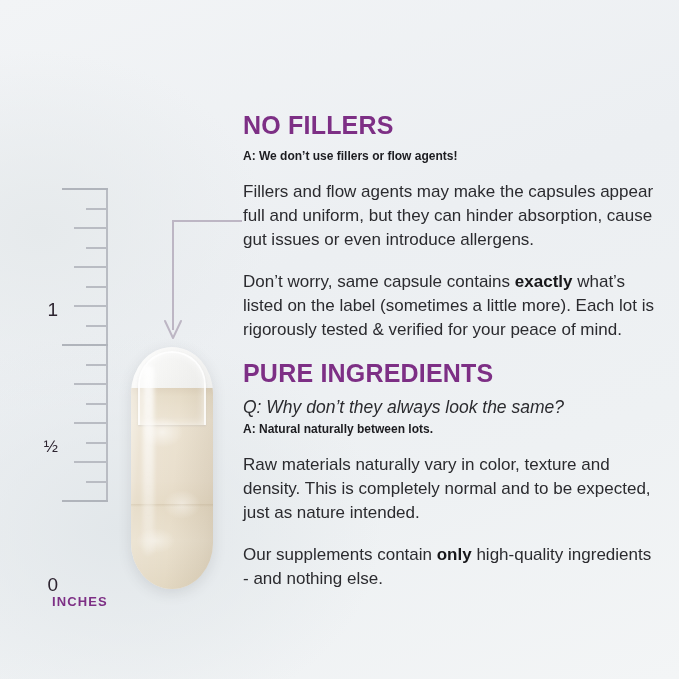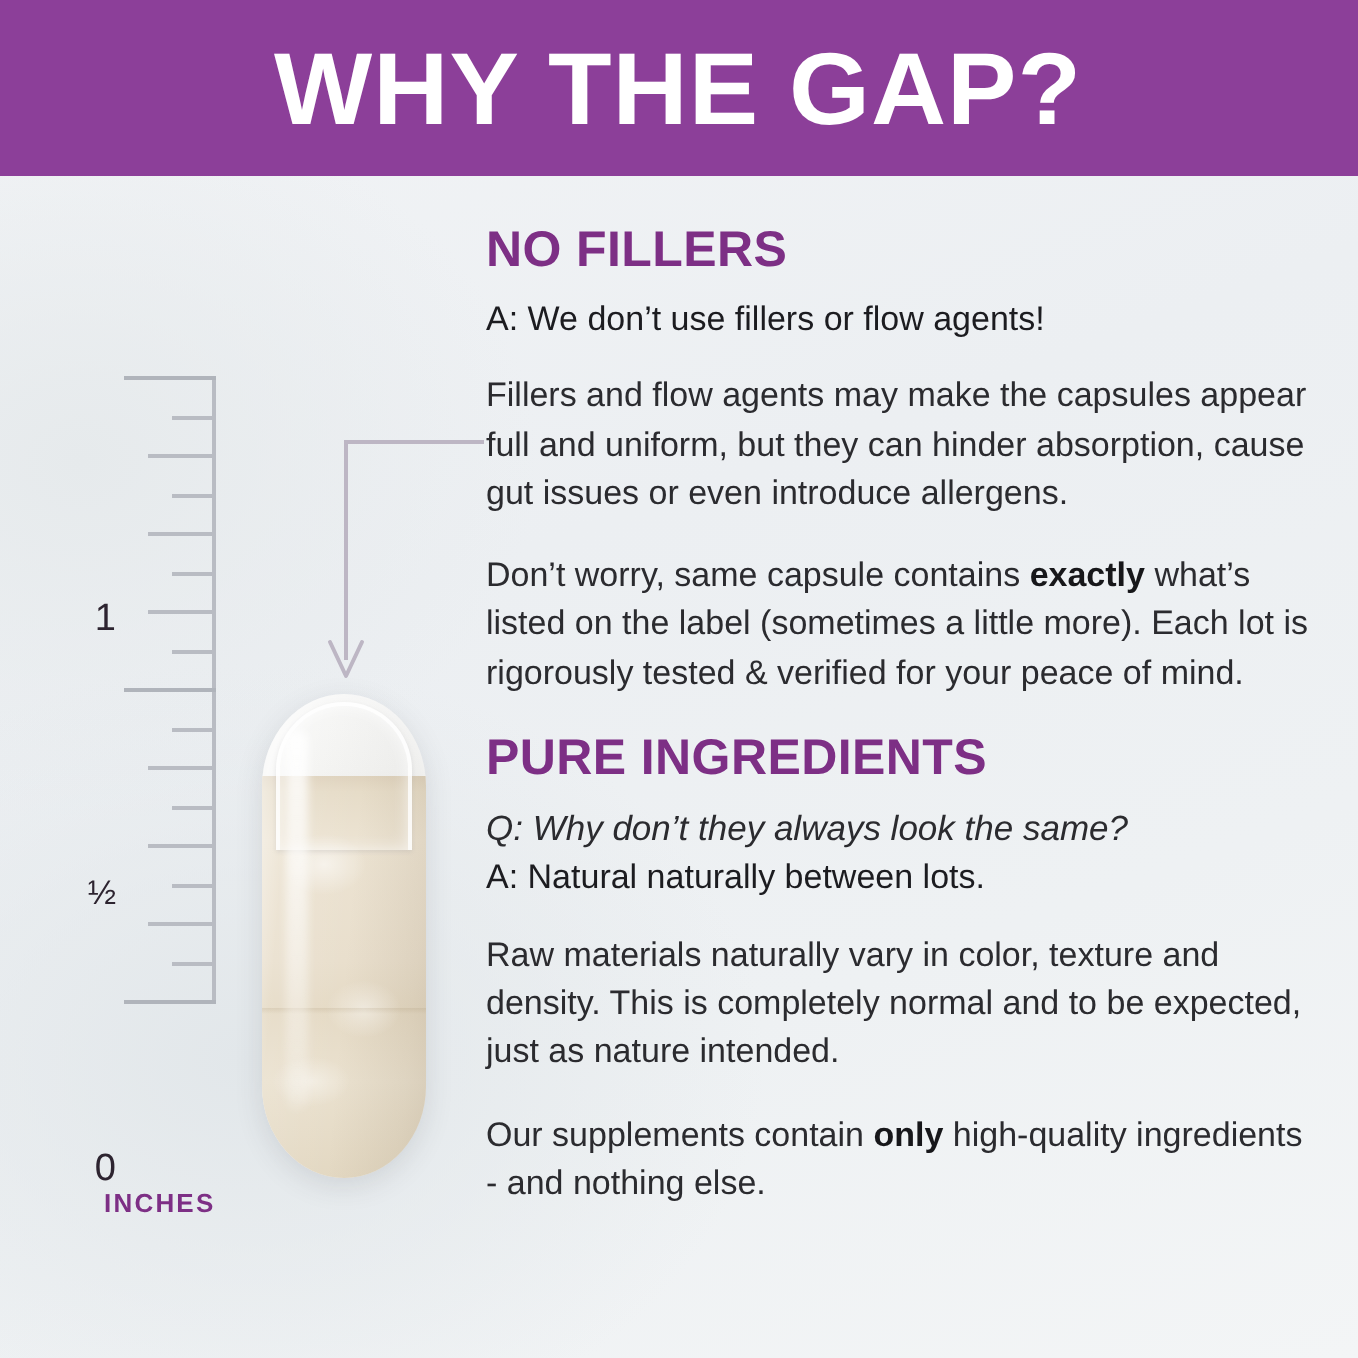--- a/index.html
+++ b/index.html
@@ -209,44 +209,41 @@
     font-family: "Liberation Sans", sans-serif;
   }
   .q-line {
     font-style: italic;
     font-size: 17.5px;
     color: #2b2b2f;
     line-height: 1.28;
     margin: 0 0 3px 0;
   }
   .a-line {
-    font-weight: 400;
-    font-size: 17px;
+    font-weight: 700;
+    font-size: 12px;
     color: #1c1c20;
     line-height: 1.28;
     margin: 0 0 16px 0;
   }
   .body-p {
     font-size: 17px;
     color: #2b2b2f;
     line-height: 1.43;
     margin: 0 0 17px 0;
   }
   .body-p b { font-weight: 700; color: #17171a; }
   .section + .section { margin-top: 14px; }
   .sec-heading.second { margin-top: 6px; }
 </style>
 </head>
 <body>
 
 <div class="page">
 
-  <div class="banner">
-    <div class="banner-title">WHY THE GAP?</div>
-  </div>
 
   <div class="left-col">
 
     <div class="ruler" id="ruler">
       <div class="ruler-spine"></div>
     <div class="tick major" style="top: 0px;"></div>
         <div class="tick minor" style="top: 19.5px;"></div>
         <div class="tick mid" style="top: 39px;"></div>
         <div class="tick minor" style="top: 58.5px;"></div>
         <div class="tick mid" style="top: 78px;"></div>

